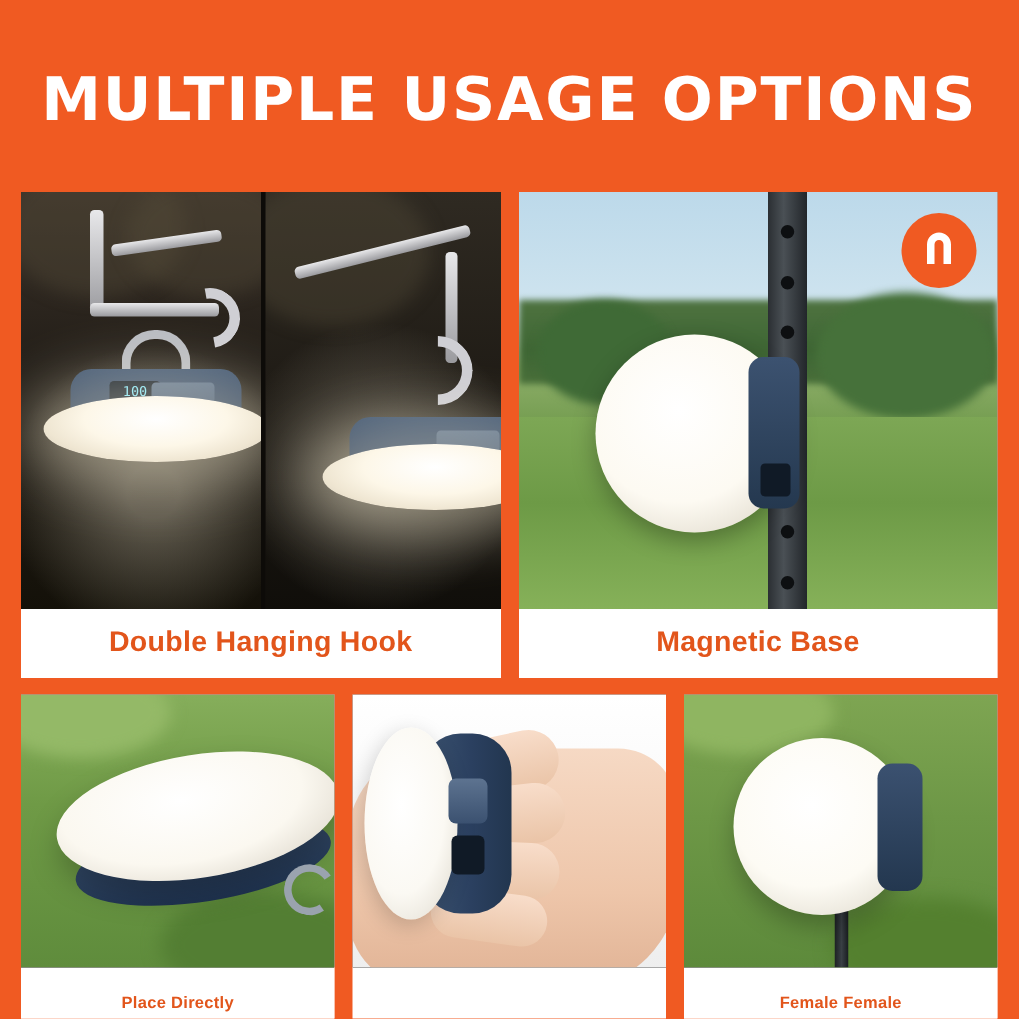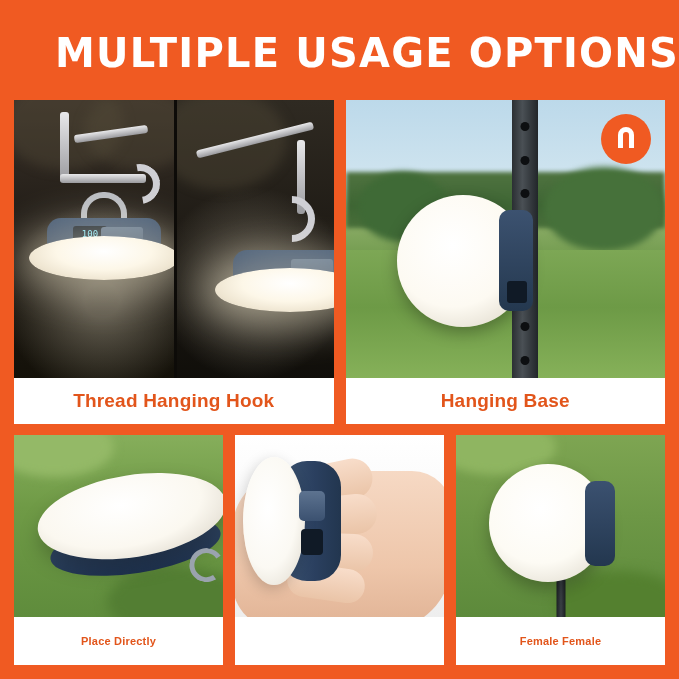--- a/index.html
+++ b/index.html
@@ -10,24 +10,24 @@
     overflow: hidden;
   }
   #page {
     position: relative;
     width: 679px; height: 679px;
     background: #f05a22;
   }
 
   
   .header {
-    height: 100px;
+    height: 128px;
     display: flex;
     align-items: center;
-    justify-content: flex-end;
+    justify-content: center;
     padding-top: 6px;
   }
   .header-title {
     color: #ffffff;
     font-size: 40px;
     font-weight: bold;
     letter-spacing: 1.2px;
     text-transform: uppercase;
     font-family: "DejaVu Sans", sans-serif;
     white-space: nowrap;
@@ -393,21 +393,21 @@
             <div class="lamp" style="left:38px;top:150px;">
               <div class="body">
                 <div class="btns" style="right:14px;"></div>
               </div>
               <div class="shade"></div>
             </div>
           </div>
 
         </div>
       </div>
-      <div class="caption">Thread Hanging Hook</div>
+      <div class="caption">Double Hanging Hook</div>
     </div>
 
     <div class="card card-top">
       <div class="photo">
         <div class="scene-field">
           <div class="tree-band"></div>
           <div class="blob" style="left:4%;top:26%;width:90px;height:70px;background:#3f6a36;filter:blur(3px);"></div>
           <div class="blob" style="left:62%;top:24%;width:120px;height:84px;background:#46713a;filter:blur(3px);"></div>
           <div class="grass"></div>
 
@@ -433,21 +433,21 @@
             <span>
               <svg width="30" height="30" viewBox="0 0 30 30" aria-hidden="true">
                 <path d="M7 20 L7 11 a8 8 0 0 1 16 0 L23 20 L18 20 L18 11 a3 3 0 0 0 -6 0 L12 20 Z" fill="#ffffff"></path>
                 <rect x="7" y="20" width="5" height="4" fill="#ffffff"></rect>
                 <rect x="18" y="20" width="5" height="4" fill="#ffffff"></rect>
               </svg>
             </span>
           </div>
         </div>
       </div>
-      <div class="caption">Hanging Base</div>
+      <div class="caption">Magnetic Base</div>
     </div>
   </div>
 
   <div class="panel-row row-bottom">
 
     <div class="card card-bottom">
       <div class="photo">
         <div class="scene-grass">
           <div class="blob" style="left:-20px;top:-18px;width:120px;height:60px;background:#94b967;filter:blur(5px);"></div>
           <div class="blob" style="right:-24px;bottom:-20px;width:140px;height:70px;background:#537e33;filter:blur(6px);"></div>

